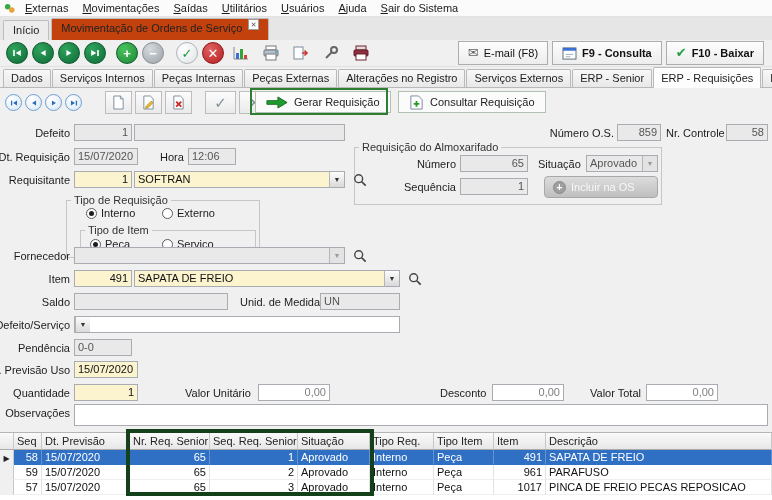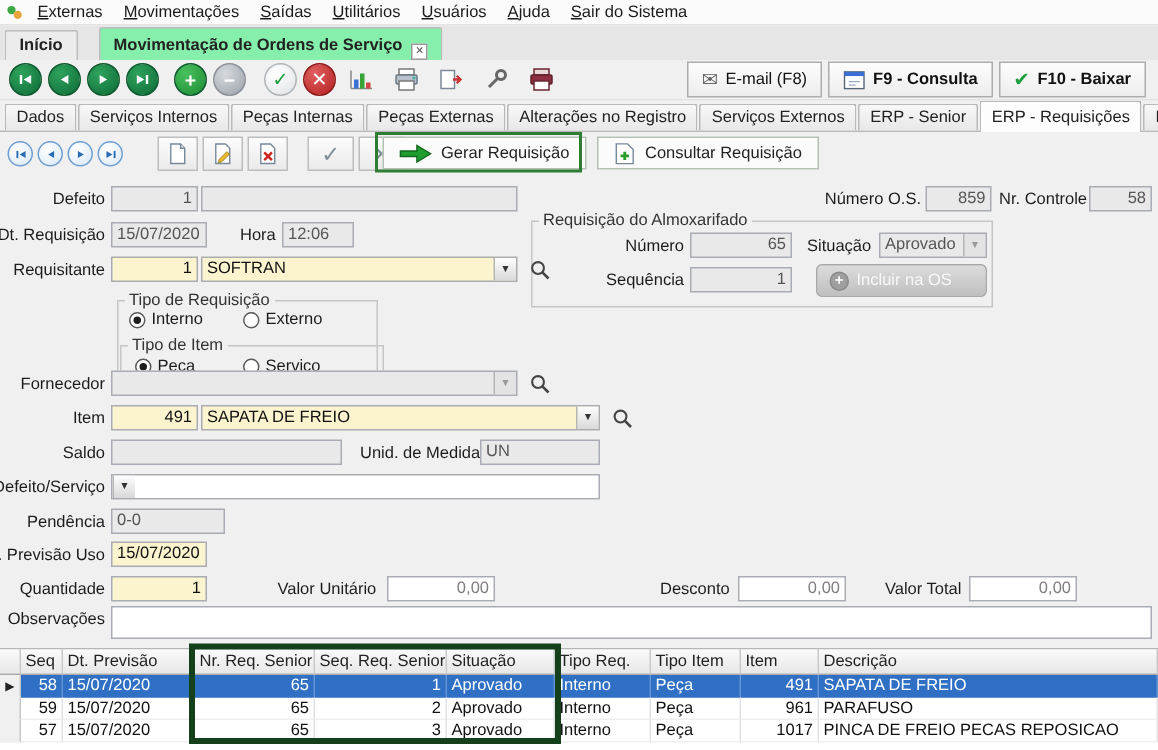--- a/index.html
+++ b/index.html
@@ -7,22 +7,22 @@
   .app { position:relative; width:772px; height:500px; background:#f0f0f0; overflow:hidden; }
 
   
   .menubar { height:17px; background:#fbfbfb; border-bottom:1px solid #e3e3e3; display:flex; align-items:center; padding-left:2px; }
   .app-icon { width:14px; height:13px; display:flex; align-items:center; justify-content:center; margin-right:2px; }
   .menu-item { padding:0 7px; line-height:16px; color:#1a1a1a; cursor:default; }
   .menu-item::first-letter { text-decoration:underline; }
 
   
   .tabrow { height:23px; background:#e6e6e6; display:flex; align-items:flex-end; padding-left:3px; }
-  .dtab { height:20px; padding:0 9px; border:1px solid #bdbdbd; border-bottom:none; background:#ececec; line-height:19px; border-radius:2px 2px 0 0; margin-right:14px; display:flex; align-items:flex-end; gap:6px; color:#222;font-weight:bold; }
-  .dtab.active { background:#86efac; height:22px; }
+  .dtab { height:20px; padding:0 9px; border:1px solid #bdbdbd; border-bottom:none; background:#ececec; line-height:19px; border-radius:2px 2px 0 0; margin-right:2px; display:flex; align-items:flex-start; gap:6px; color:#222; }
+  .dtab.active { background:#c2410c; height:22px; }
   .tab-close { width:11px; height:11px; border:1px solid #9a9a9a; background:#fff; color:#555; font-size:7px; line-height:9px; text-align:center; }
 
   
   .toolbar1 { height:27px; background:#f0f0f0; display:flex; align-items:center; gap:4px; padding:0 8px 0 6px; border-bottom:1px solid #e2e2e2; }
   button { font-family:inherit; cursor:pointer; }
   .cbtn { width:22px; height:22px; border-radius:50%; color:#fff; font-size:13px; font-weight:bold; display:flex; align-items:center; justify-content:center; border:1px solid #0d5a2e; padding:0; }
   .cbtn.nav { background:radial-gradient(circle at 35% 30%, #2fa35c, #0e6b38); }
   .cbtn.plus { background:radial-gradient(circle at 35% 30%, #49c15e, #1d8a33); margin-left:6px; }
   .cbtn.minus { background:radial-gradient(circle at 35% 30%, #d6dade, #9aa1a8); border-color:#8a9096; }
   .cbtn.ok { background:radial-gradient(circle at 35% 30%, #ffffff, #dfe3e6); border-color:#b0b6ba; color:#1e9e3e; margin-left:8px; }
@@ -312,21 +312,21 @@
       <span class="cv">SOFTRAN</span>
       <span class="dd">▼</span>
     </div>
     <span class="search-btn" style="left:352px; top:55px">
       <svg viewBox="0 0 16 16" width="14" height="14">
           <circle cx="6.5" cy="6.5" r="4.5" fill="none" stroke="#444" stroke-width="1.6"></circle>
           <line x1="10" y1="10" x2="14.5" y2="14.5" stroke="#444" stroke-width="2"></line>
         </svg>
     </span>
 
-    <fieldset class="gbox" style="left:78px; top:77px; width:174px; height:64px">
+    <fieldset class="gbox" style="left:66px; top:77px; width:194px; height:64px">
       <legend><span>Tipo de Requisição</span></legend>
     </fieldset>
     <span class="radio checked" style="left:86px; top:90px">
       <span class="rb"></span>
       <span>Interno</span>
     </span>
     <span class="radio" style="left:162px; top:90px">
       <span class="rb"></span>
       <span>Externo</span>
     </span>
@@ -371,21 +371,21 @@
     <div class="field dis" style="left:74px; top:176px; width:154px"></div>
     <span class="lbl" style="left:240px; top:179px">Unid. de Medida</span>
     <div class="field dis" style="left:320px; top:176px; width:80px">UN</div>
 
     <span class="lbl" style="right:702px; top:202px">Defeito/Serviço</span>
     <div class="field combo" style="left:74px; top:199px; width:326px">
       <span class="dd">▼</span>
     </div>
 
     <span class="lbl" style="right:702px; top:225px">Pendência</span>
-    <div class="field dis" style="left:74px; top:222px; width:76px">0-0</div>
+    <div class="field dis" style="left:74px; top:222px; width:58px">0-0</div>
 
     <span class="lbl" style="right:702px; top:247px">Dt. Previsão Uso</span>
     <div class="field yellow" style="left:74px; top:244px; width:64px">15/07/2020</div>
 
     <span class="lbl" style="right:702px; top:270px">Quantidade</span>
     <div class="field yellow num" style="left:74px; top:267px; width:64px">1</div>
     <span class="lbl" style="left:185px; top:270px">Valor Unitário</span>
     <div class="field whitedis num" style="left:258px; top:267px; width:72px">0,00</div>
     <span class="lbl" style="left:440px; top:270px">Desconto</span>
     <div class="field whitedis num" style="left:492px; top:267px; width:72px">0,00</div>

